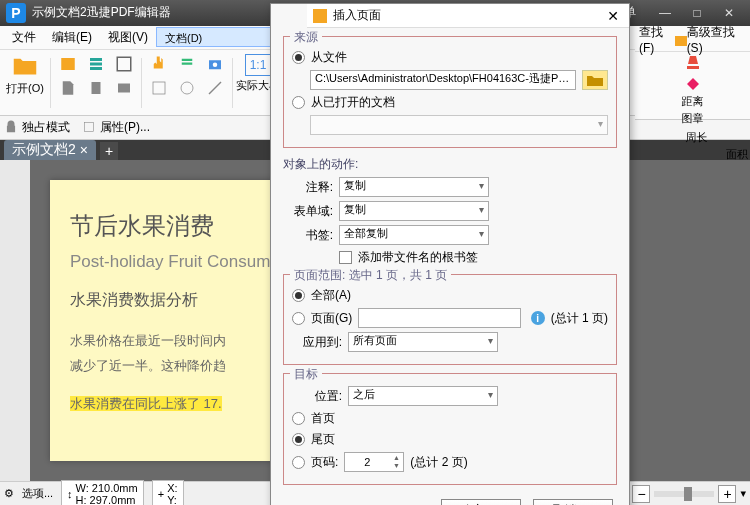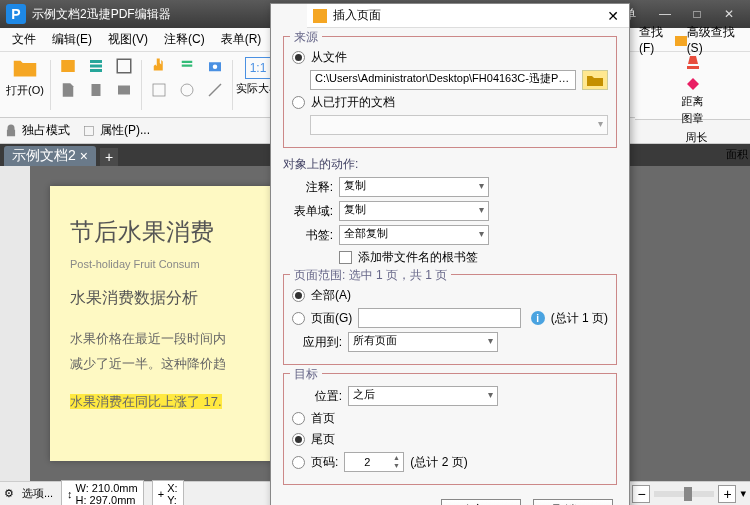--- a/index.html
+++ b/index.html
@@ -33,21 +33,21 @@
 .tabbar { height: 22px; background:#3a3a3a; display:flex; align-items:flex-end; padding-left:4px; }
 .tabbar .tab { height:20px; background:#6a7a8a; color:#fff; padding:2px 8px; border-radius:3px 3px 0 0; font-size:14px; display:flex; align-items:center; gap:4px;}
 .tabbar .tab .tx { color:#fff; }
 .tabbar .plus { width:18px; height:18px; background:#4a4a4a; color:#fff; display:flex;align-items:center;justify-content:center; margin-left:4px; font-size:14px;}
 
 .content { flex:1; background:#6a6a6a; display:flex; }
 .content .sidebar { width:30px; background:#e8e8e8; }
 .content .page { flex:1; background:#6a6a6a; padding:20px; display:flex; justify-content:flex-start; }
 .paper { width:340px; background:#fef9c3; padding:30px 20px; color:#333; box-shadow:0 0 6px rgba(0,0,0,.3); }
 .paper h1 { font-size:24px; color:#555; font-weight:normal; margin-bottom:10px; }
-.paper .sub { color:#888; font-size:11px; margin-bottom:18px; }
+.paper .sub { color:#888; font-size:17px; margin-bottom:18px; }
 .paper h2 { font-size:16px; color:#555; font-weight:normal; margin-bottom:18px; }
 .paper p { font-size:13px; color:#666; line-height:1.9; margin-bottom:14px; }
 .paper .hl { background:#ffe940; }
 
 .statusbar { height:24px; background:#f0f0f0; border-top:1px solid #ccc; display:flex; align-items:center; padding:0 4px; gap:8px; font-size:11px;}
 .statusbar .right { margin-left:auto; display:flex; gap:4px; align-items:center;}
 .sbox { border:1px solid #bbb; padding:1px 5px; background:#fff; display:flex; align-items:center; gap:3px; }
 .zbtn { width:18px; height:18px; border:1px solid #999; background:#fff; display:flex;align-items:center;justify-content:center; font-size:14px; }
 
 
@@ -97,20 +97,21 @@
       <div class="wcbtn">—</div>
       <div class="wcbtn">□</div>
       <div class="wcbtn">✕</div>
     </div>
   </div>
 
   <div class="menubar">
     <div class="mi">文件</div>
     <div class="mi">编辑(E)</div>
     <div class="mi">视图(V)</div>
+    <div class="mi sel">文档(D)</div>
     <div class="mi">注释(C)</div>
     <div class="mi">表单(R)</div>
   </div>
 
   <div class="toolbar">
     <div class="tool-group">
       <div class="tool-big">
         <svg class="ic" viewBox="0 0 24 24">
             <path class="folder-ic" d="M2 6h6l2 2h12v12H2z"></path>
           </svg>

